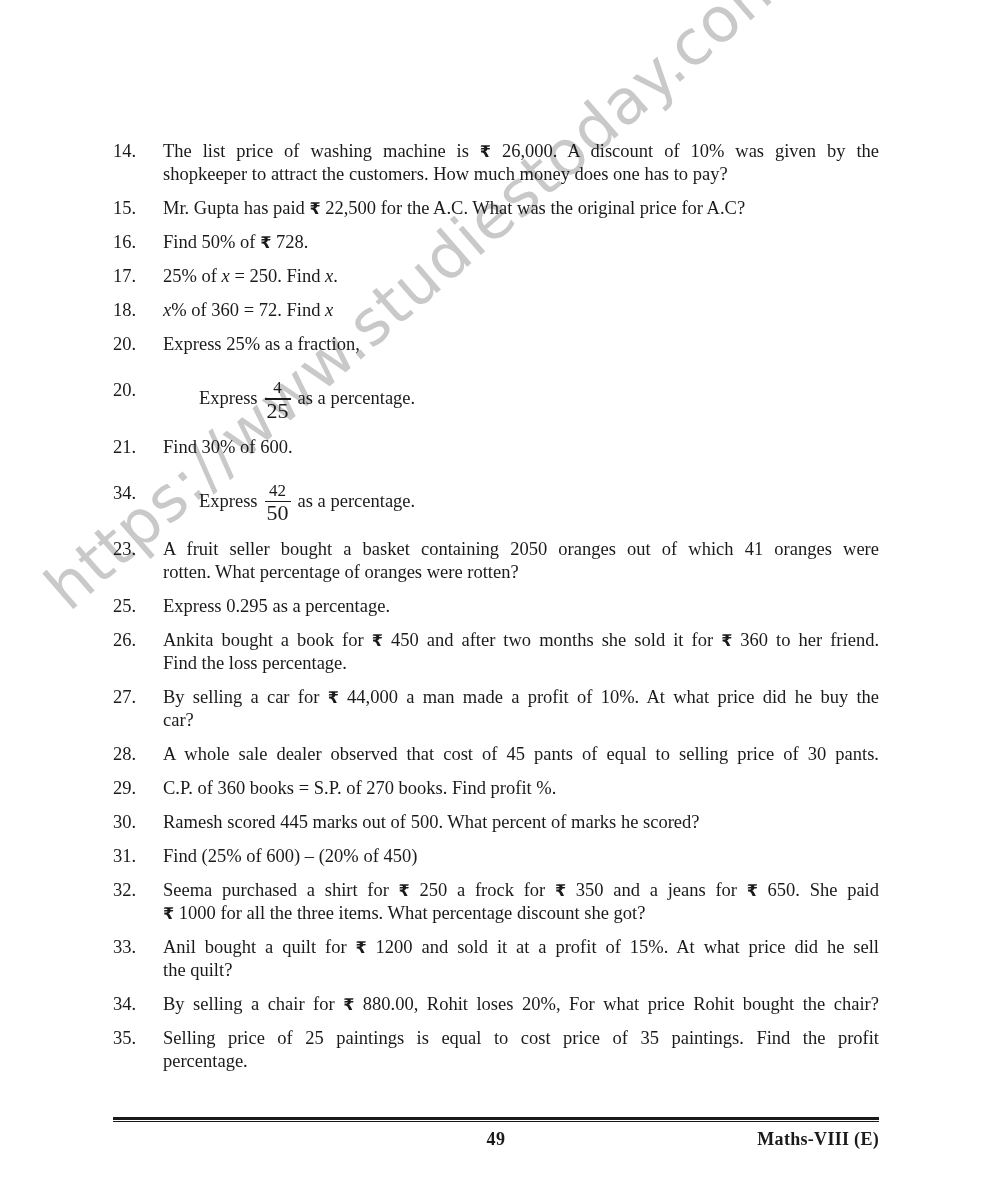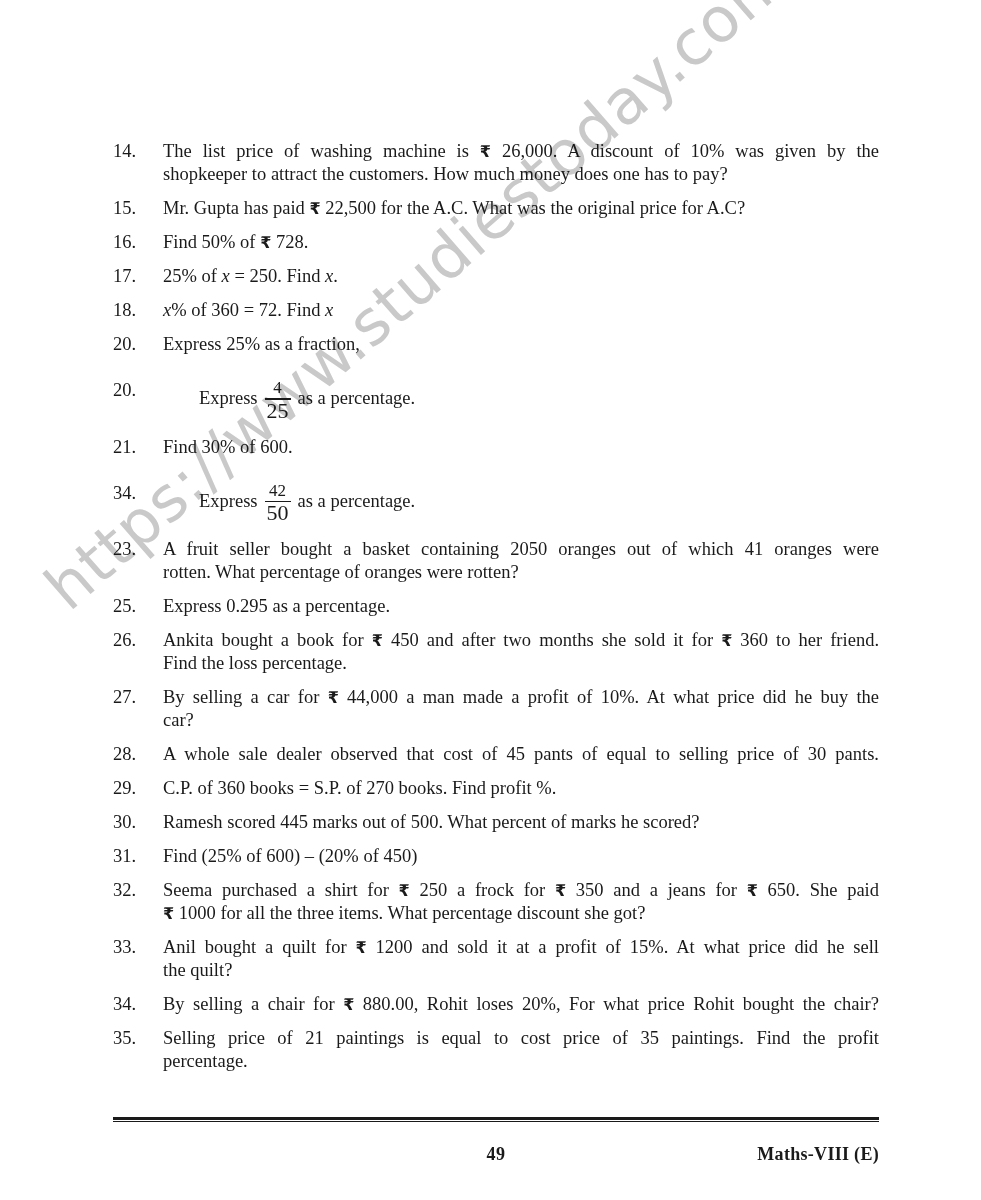--- a/index.html
+++ b/index.html
@@ -150,21 +150,21 @@
     background: #ffffff;
     width: 100%;
   }
   #footer .rule-thin {
     height: 1.2px;
     background: #1a1a1a;
     width: 100%;
   }
   #footer .frow {
     position: relative;
-    margin-top: 22px;
+    margin-top: 7px;
     height: 24px;
   }
   #footer .pageno {
     position: absolute;
     left: 0;
     right: 0;
     text-align: center;
     font-size: 18px;
     font-weight: 700;
     letter-spacing: 0.5px;
@@ -318,21 +318,21 @@
     <div class="qitem">
       <div class="qnum">34.</div>
       <div class="qbody full">
           <span class="line stretch">By selling a chair for <span class="rupee">₹</span> 880.00, Rohit loses 20%, For what price Rohit bought the chair?</span>
         </div>
     </div>
 
     <div class="qitem">
       <div class="qnum">35.</div>
       <div class="qbody full">
-          <span class="line stretch">Selling price of 21 paintings is equal to cost price of 35 paintings. Find the profit</span>
+          <span class="line stretch">Selling price of 25 paintings is equal to cost price of 35 paintings. Find the profit</span>
           <span class="line">percentage.</span>
         </div>
     </div>
 
   </div>
 
   <div id="footer">
     <div class="rule-thick"></div>
     <div class="rule-gap"></div>
     <div class="rule-thin"></div>

